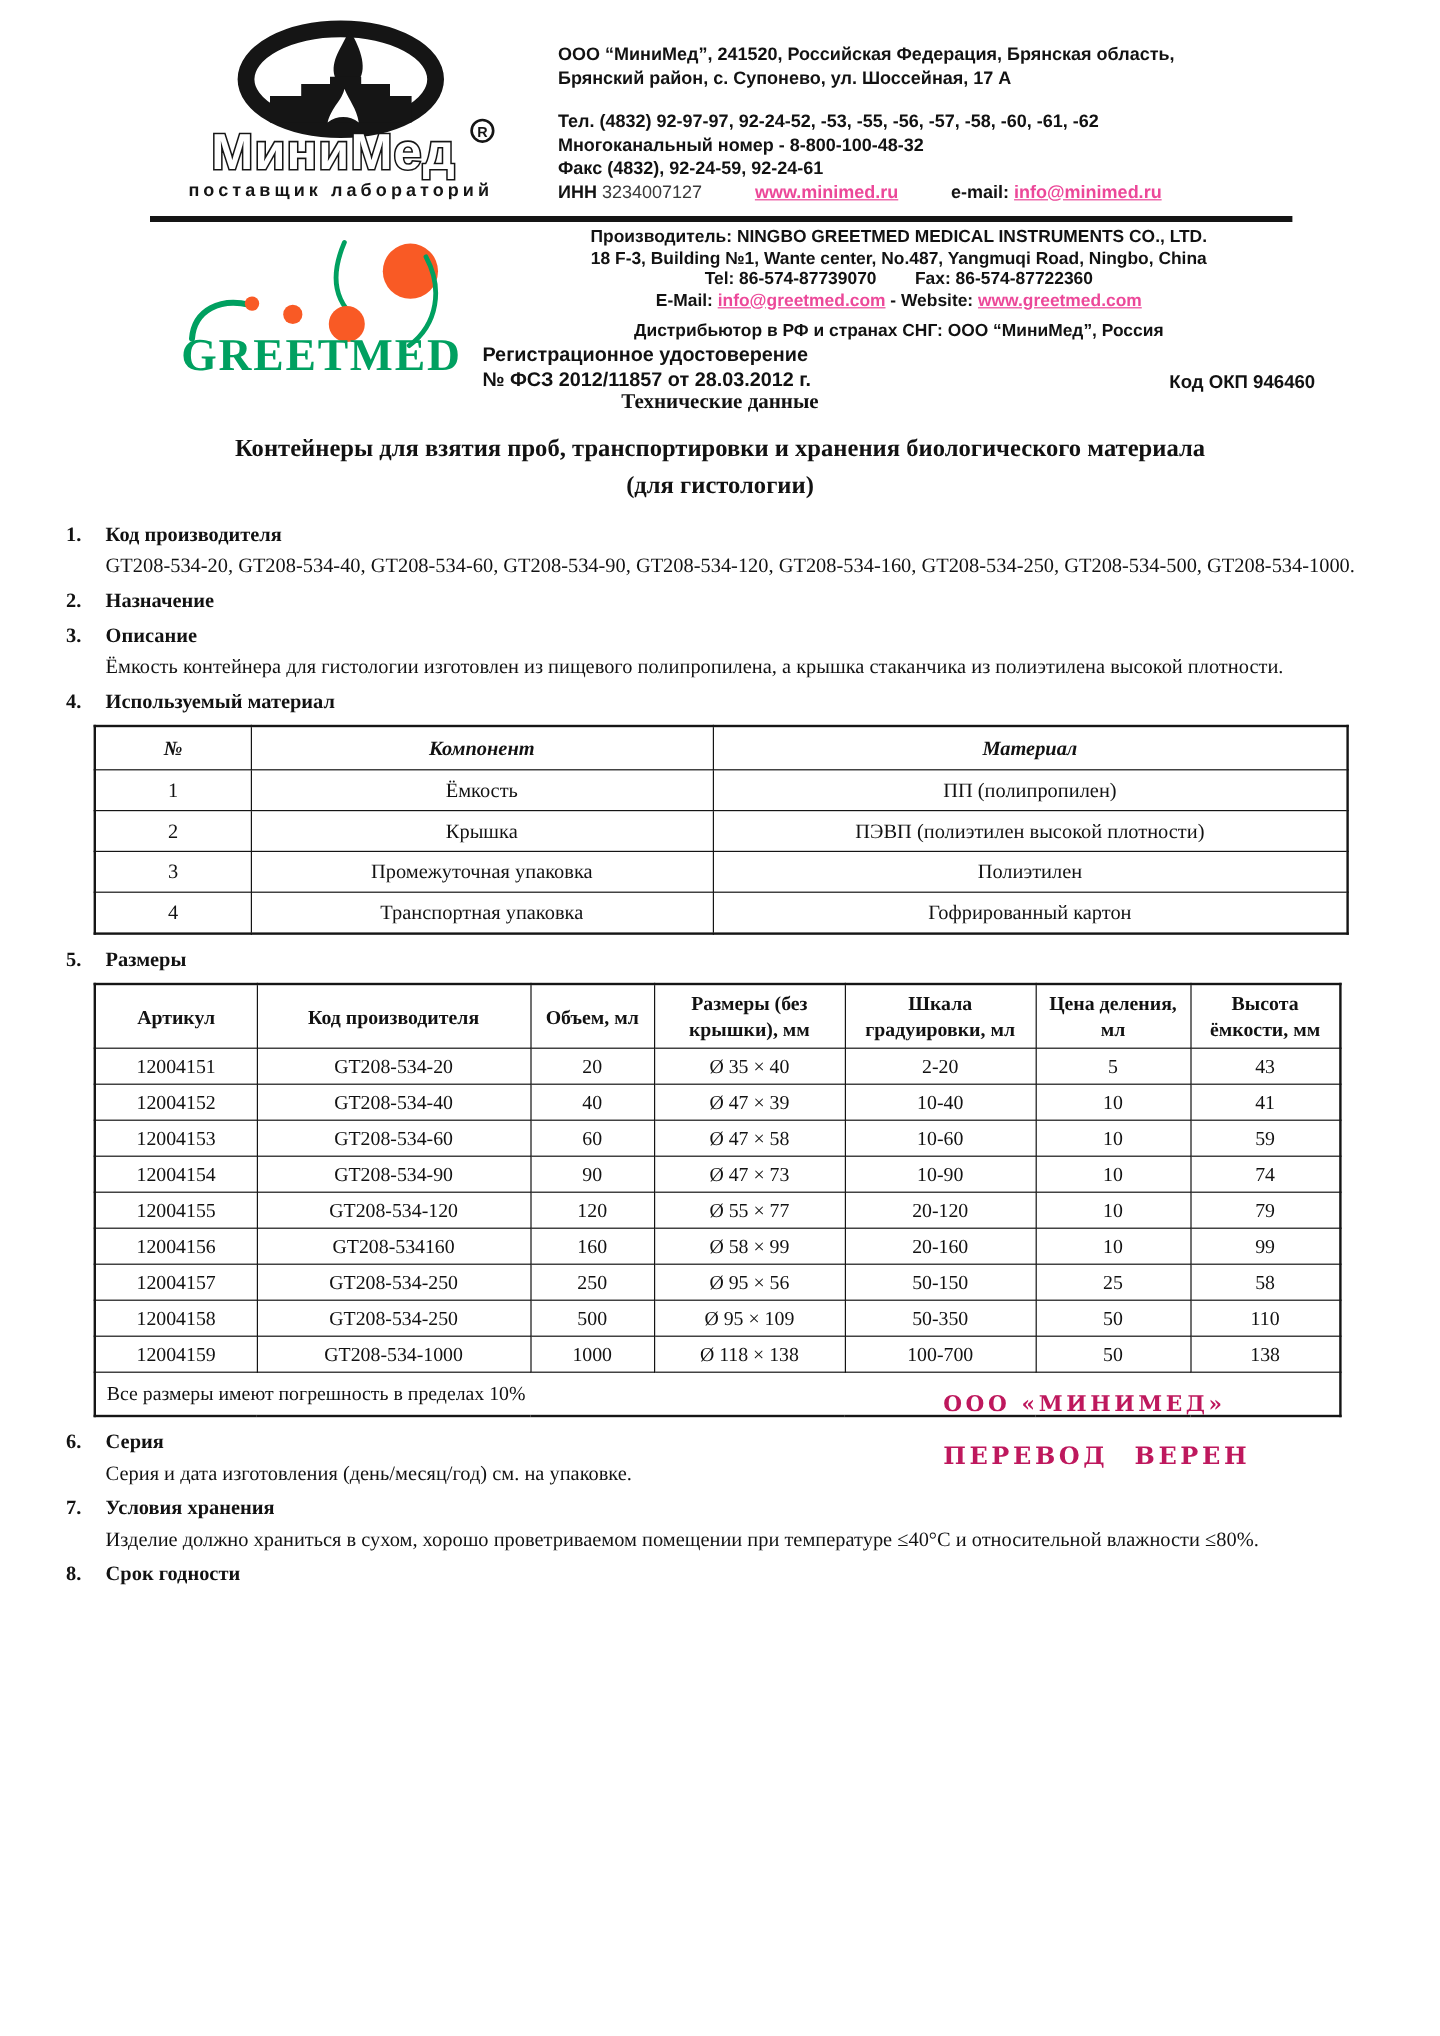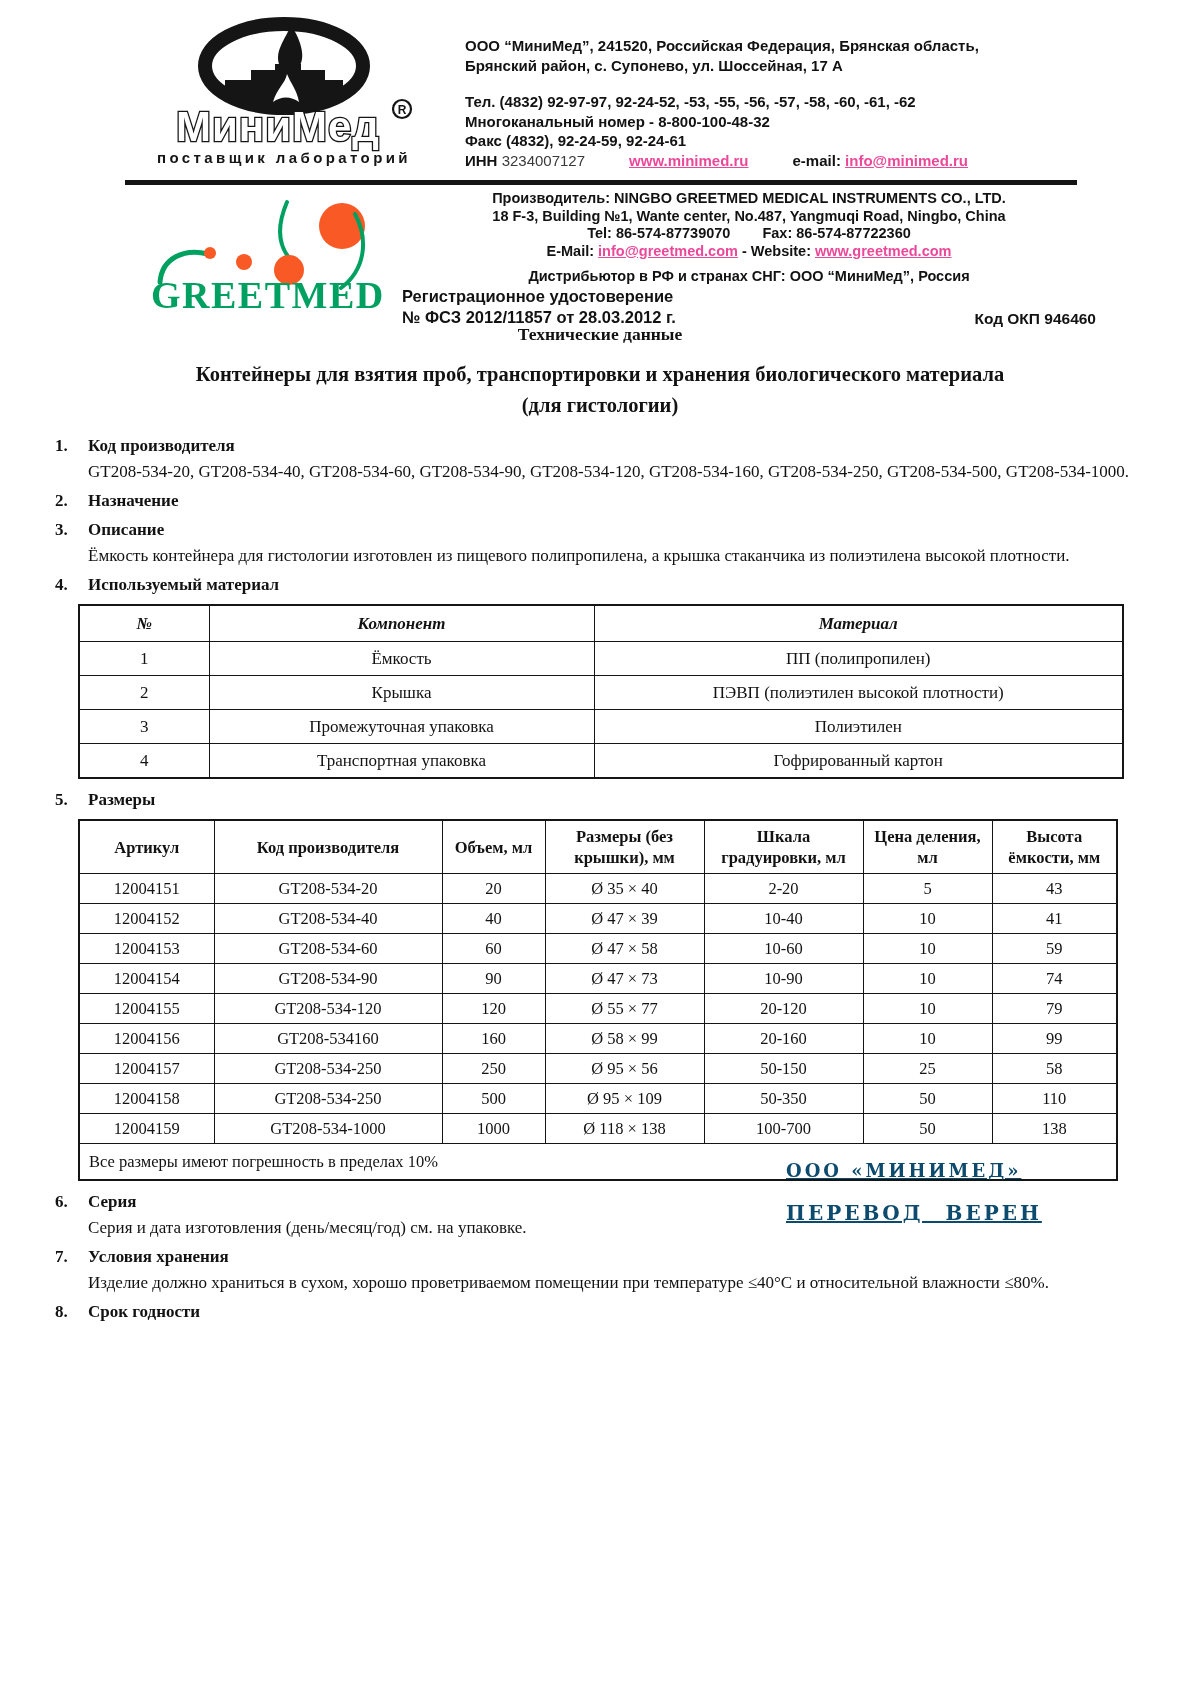--- a/index.html
+++ b/index.html
@@ -38,22 +38,22 @@
         margin:6px 0 5px -10px;table-layout:fixed;}
   th,td{border:1.7px solid #151515;text-align:center;vertical-align:middle;
         padding:2px 4px;font-size:17px;overflow:hidden;}
   .materials-table th{font-style:italic;height:31px;}
   .materials-table td{height:29px;}
   .dim-table th{font-size:16.5px;line-height:21px;padding:5px 2px;font-weight:bold;}
   .dim-table td{height:25px;font-size:16.5px;}
   .t-footer{text-align:left;padding:5px 9px;font-size:17px;height:28px;}
 
   .dim-wrap{position:relative;}
-  .stamp{position:absolute;left:698px;top:100%;margin-top:-21px;color:#0c4a6e;
-         font-family:"DejaVu Serif",serif;font-weight:bold;pointer-events:none;text-decoration:underline;}
+  .stamp{position:absolute;left:698px;top:100%;margin-top:-21px;color:#be185d;
+         font-family:"DejaVu Serif",serif;font-weight:bold;pointer-events:none;}
   .stamp-line1{font-size:18px;letter-spacing:3px;white-space:nowrap;}
   .stamp-line2{font-size:20px;letter-spacing:3px;word-spacing:12px;margin-top:20px;white-space:nowrap;}
 </style>
 </head>
 <body>
 
 <div class="page">
 
   <div class="logo-minimed">
     <svg width="292" height="152" viewBox="0 0 292 152">

